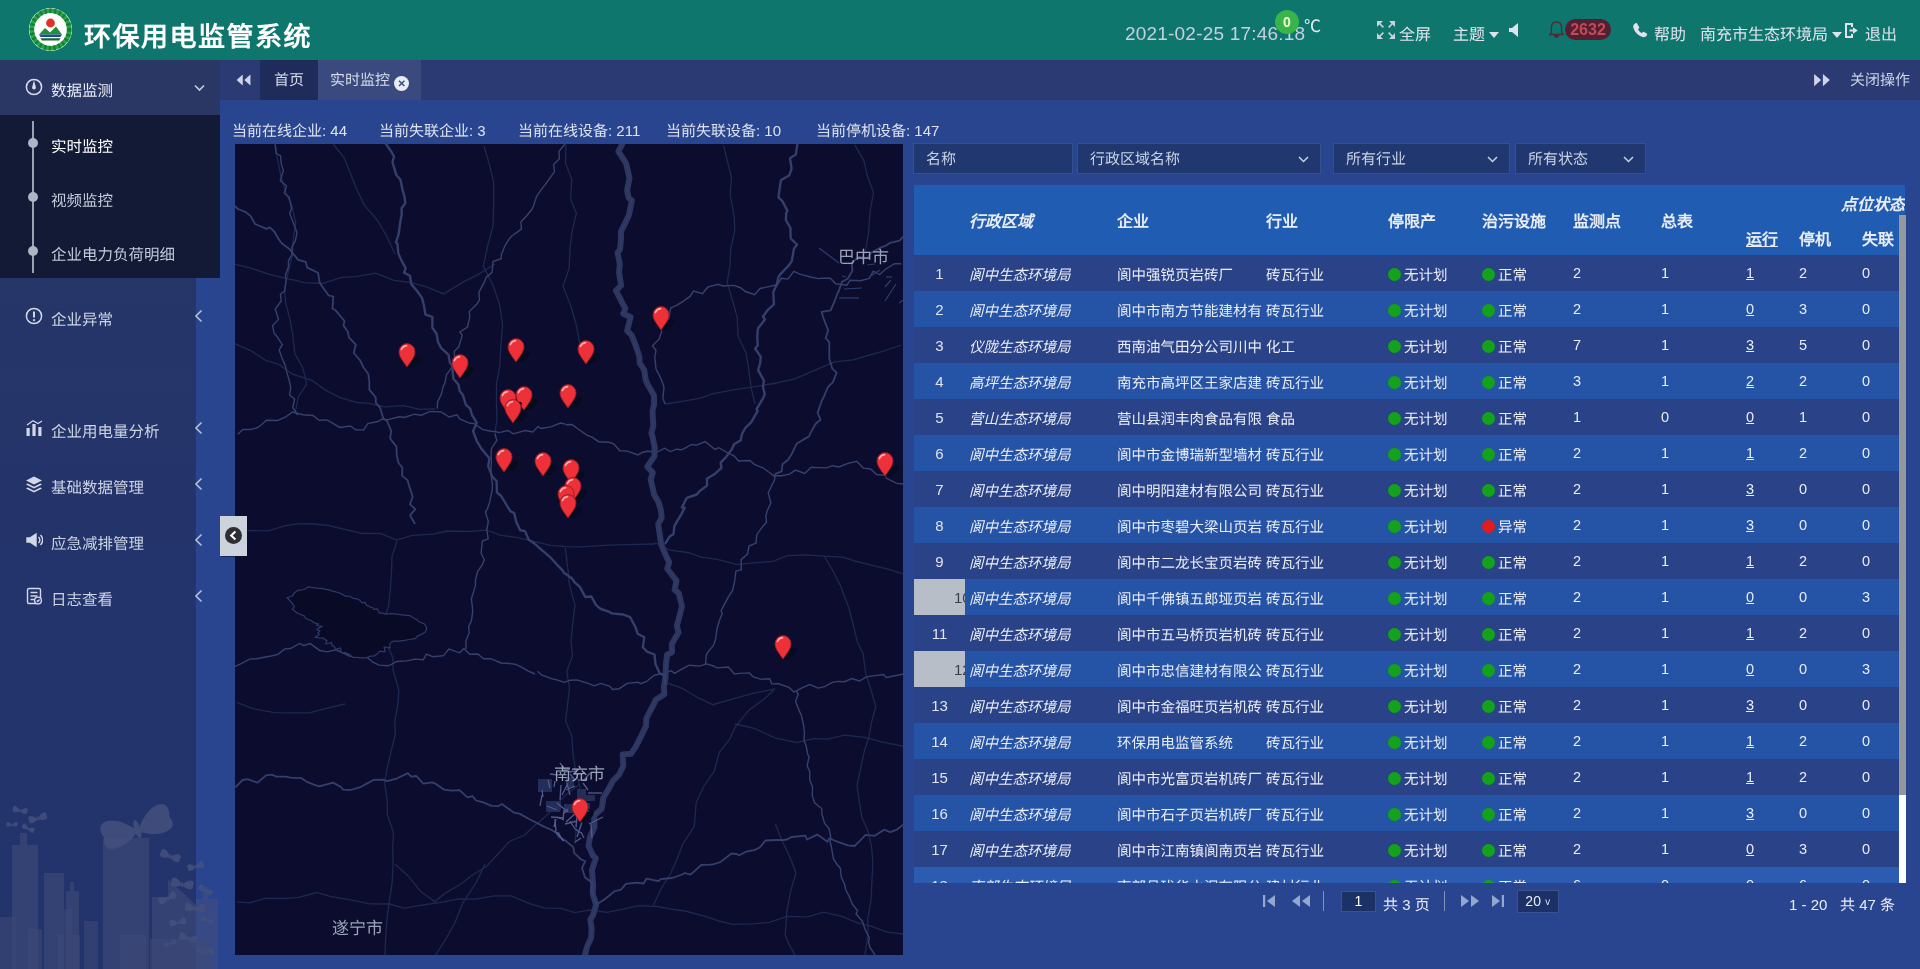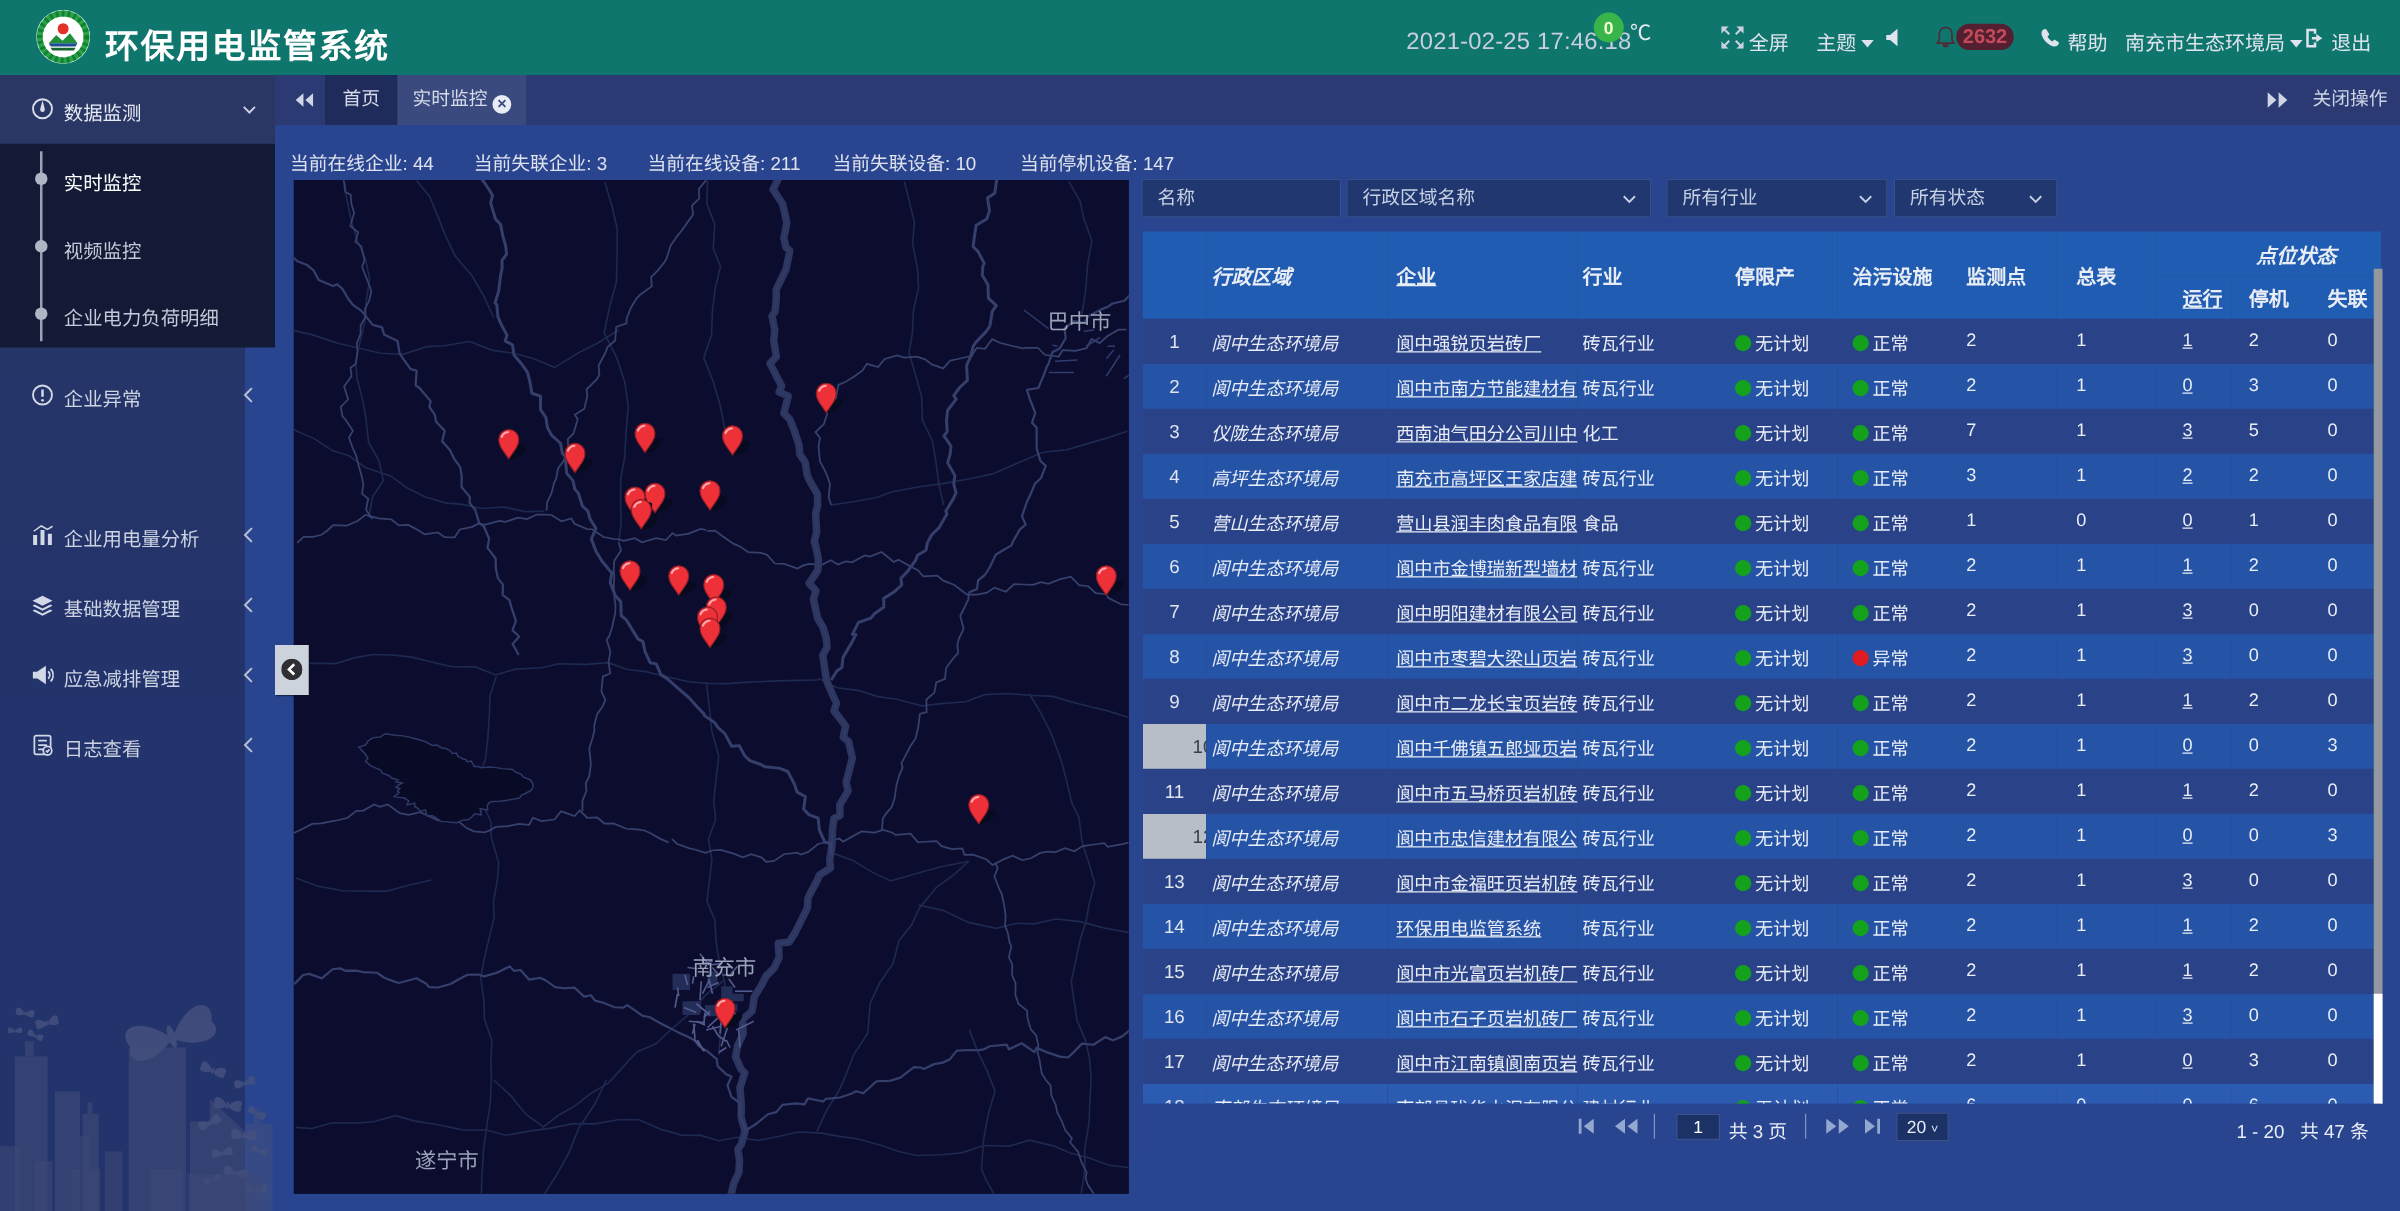--- a/index.html
+++ b/index.html
@@ -46,21 +46,21 @@
 td{font-size:14.5px;color:#e9edf6;height:36px;overflow:hidden;white-space:nowrap;}
 tr.odd td{background:#2a4287;}
 tr.even td{background:#2553a6;}
 tr.hover td{background:#2c5cb2;}
 td.num{text-align:center;color:#dfe4ee;font-size:15px;}
 td.hl{background:#b8bec8 !important;color:#3a4149;padding-left:40px;}
 .dot{display:inline-block;width:13px;height:13px;border-radius:50%;margin-right:3px;vertical-align:-1.5px;}
 .gdot{background:#14a21c;}
 .rdot{background:#e11b22;}
 .pl1{padding-left:4px;font-style:italic;}
-.pl2{padding-left:7px;text-decoration:underline;}
+.pl2{padding-left:7px;}
 .pl3{padding-left:4px;}
 .pl4{padding-left:8px;}
 .pl5{padding-left:12px;}
 .pl6{padding-left:13px;}
 .pl7{padding-left:16px;}
 .pl8{padding-left:21px;text-decoration:underline;}
 .pl9{padding-left:14px;}
 .pl10{padding-left:22px;}
 th.thl{text-align:left;}
 
@@ -475,21 +475,21 @@
 <thead>
 <tr style="height:36px;">
   <th rowspan="2"></th>
   <th rowspan="2" class="thl pl1">行政区域</th>
   <th rowspan="2" class="thl pl2">企业</th>
   <th rowspan="2" class="thl pl3">行业</th>
   <th rowspan="2" class="thl pl4">停限产</th>
   <th rowspan="2" class="thl pl5">治污设施</th>
   <th rowspan="2" class="thl pl6">监测点</th>
   <th rowspan="2" class="thl pl7">总表</th>
-  <th colspan="3" style="font-style:italic;text-align:right;padding-right:36px;">点位状态</th>
+  <th colspan="3" style="font-style:italic;text-align:right;">点位状态</th>
 </tr>
 <tr style="height:34px;">
   <th class="thl pl8">运行</th>
           <th class="thl pl9">停机</th>
           <th class="thl pl10">失联</th>
 </tr>
 </thead>
 <tbody>
 <tr class="odd">
           <td class="num">1</td>

